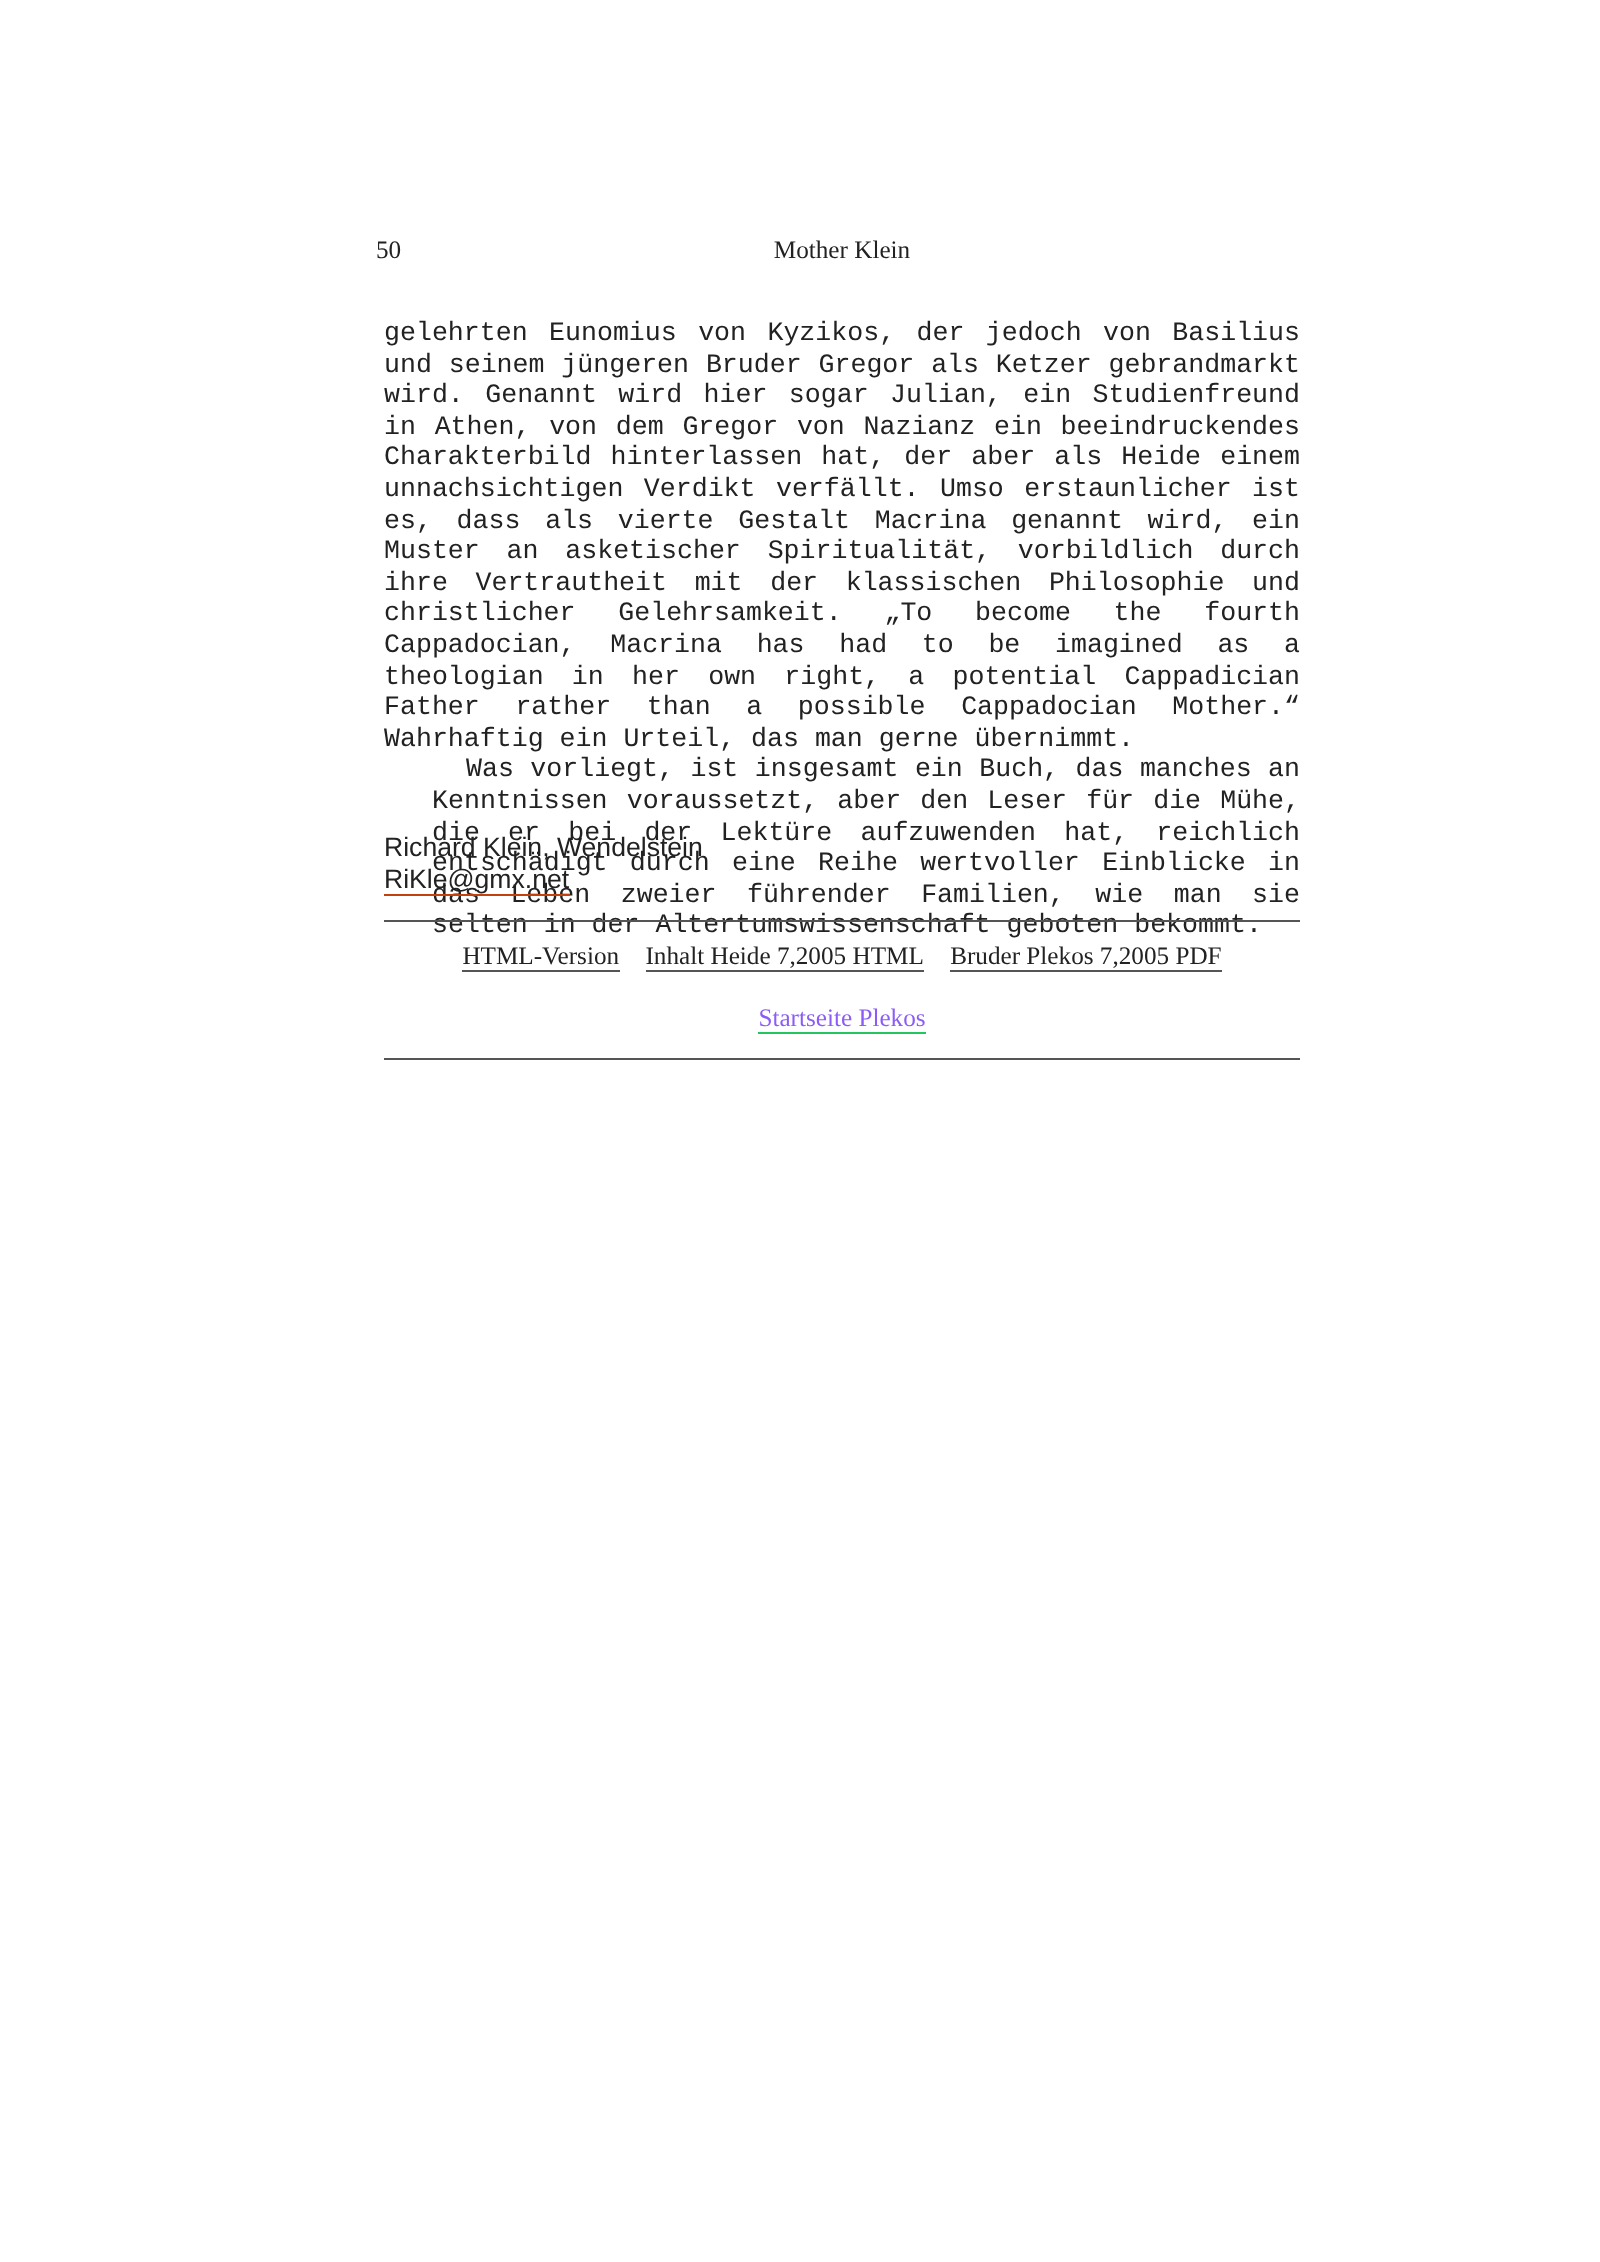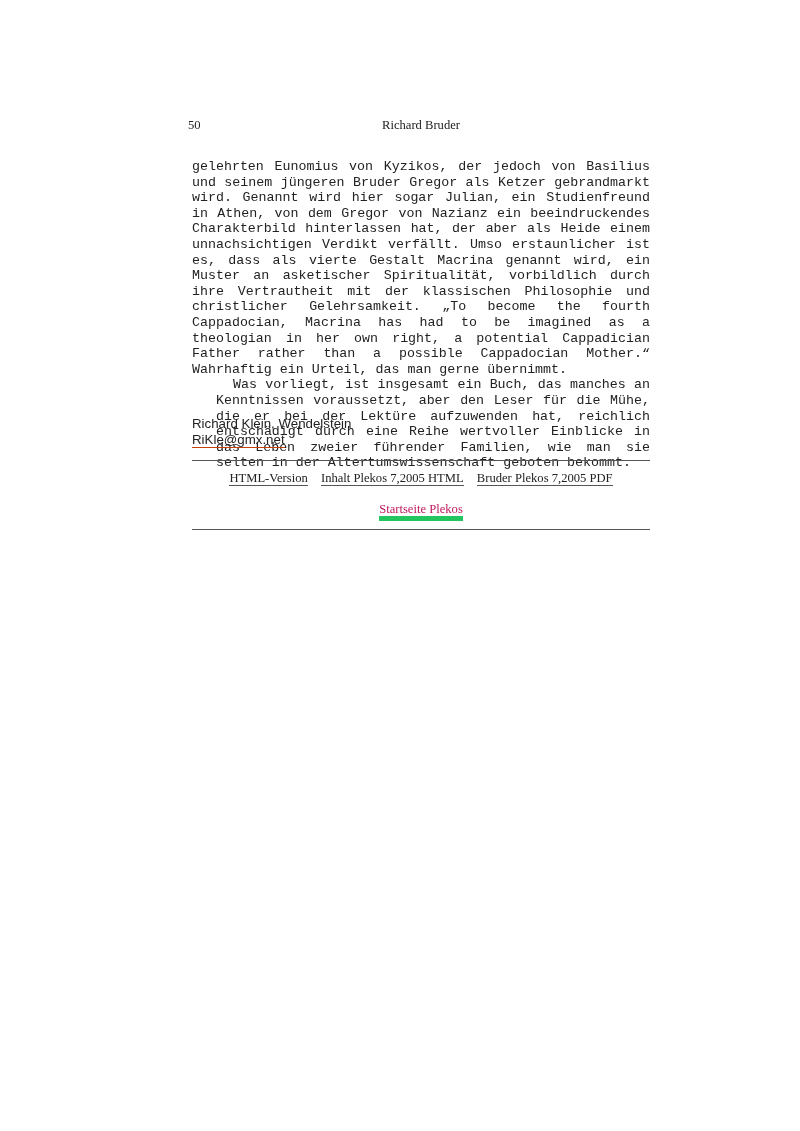--- a/index.html
+++ b/index.html
@@ -17,46 +17,46 @@
   .body p.indent { text-indent: 17px; margin-left: 24px; }
   .sig { position: absolute; top: 416px; left: 0; font-family: Liberation Sans, sans-serif;
          font-size: 13.3px; line-height: 15.6px; }
   .sig a { color: #222; text-decoration: none; border-bottom: 1px solid #c2410c; }
   .rule { position: absolute; left: 0; width: 458px; height: 0; border-top: 1.3px solid #555; }
   .links { position: absolute; top: 471px; left: 0; width: 458px; text-align: center;
            font-family: "Liberation Serif", serif; font-size: 12.6px; }
   .links a { color: #222; text-decoration: none; border-bottom: 1px solid #555; margin: 0 5px; }
   .links2 { position: absolute; top: 502px; left: 0; width: 458px; text-align: center;
             font-family: "Liberation Serif", serif; font-size: 12.6px; }
-  .links2 a { color: #be185d; text-decoration: none; border-bottom: 5px solid #22c55e; }
+  .links2 a { color: #8b5cf6; text-decoration: none; border-bottom: 1px solid #22c55e; }
 </style>
 </head>
 <body>
 
 <div class="page">
   <div class="header">
     <span class="pg">50</span>
-    <span class="author">Richard Bruder</span>
+    <span class="author">Mother Klein</span>
   </div>
 
   <div class="body">
     <p>gelehrten Eunomius von Kyzikos, der jedoch von Basilius und seinem jüngeren Bruder Gregor als Ketzer gebrandmarkt wird. Genannt wird hier sogar Julian, ein Studienfreund in Athen, von dem Gregor von Nazianz ein beeindruckendes Charakterbild hinterlassen hat, der aber als Heide einem unnachsichtigen Verdikt verfällt. Umso erstaunlicher ist es, dass als vierte Gestalt Macrina genannt wird, ein Muster an asketischer Spiritualität, vorbildlich durch ihre Vertrautheit mit der klassischen Philosophie und christlicher Gelehrsamkeit. „To become the fourth Cappadocian, Macrina has had to be imagined as a theologian in her own right, a potential Cappadician Father rather than a possible Cappadocian Mother.“ Wahrhaftig ein Urteil, das man gerne übernimmt.</p>
     <p class="indent">Was vorliegt, ist insgesamt ein Buch, das manches an Kenntnissen voraussetzt, aber den Leser für die Mühe, die er bei der Lektüre aufzuwenden hat, reichlich entschädigt durch eine Reihe wertvoller Einblicke in das Leben zweier führender Familien, wie man sie selten in der Altertumswissenschaft geboten bekommt.</p>
   </div>
 
   <div class="sig">
     <div>Richard Klein, Wendelstein</div>
     <div><a>RiKle@gmx.net</a></div>
   </div>
 
   <div class="rule" style="top:460px;"></div>
 
   <div class="links">
     <a>HTML-Version</a>
-    <a>Inhalt Plekos 7,2005 HTML</a>
+    <a>Inhalt Heide 7,2005 HTML</a>
     <a>Bruder Plekos 7,2005 PDF</a>
   </div>
 
   <div class="links2">
     <a>Startseite Plekos</a>
   </div>
 
   <div class="rule" style="top:529px;"></div>
 </div>
 

